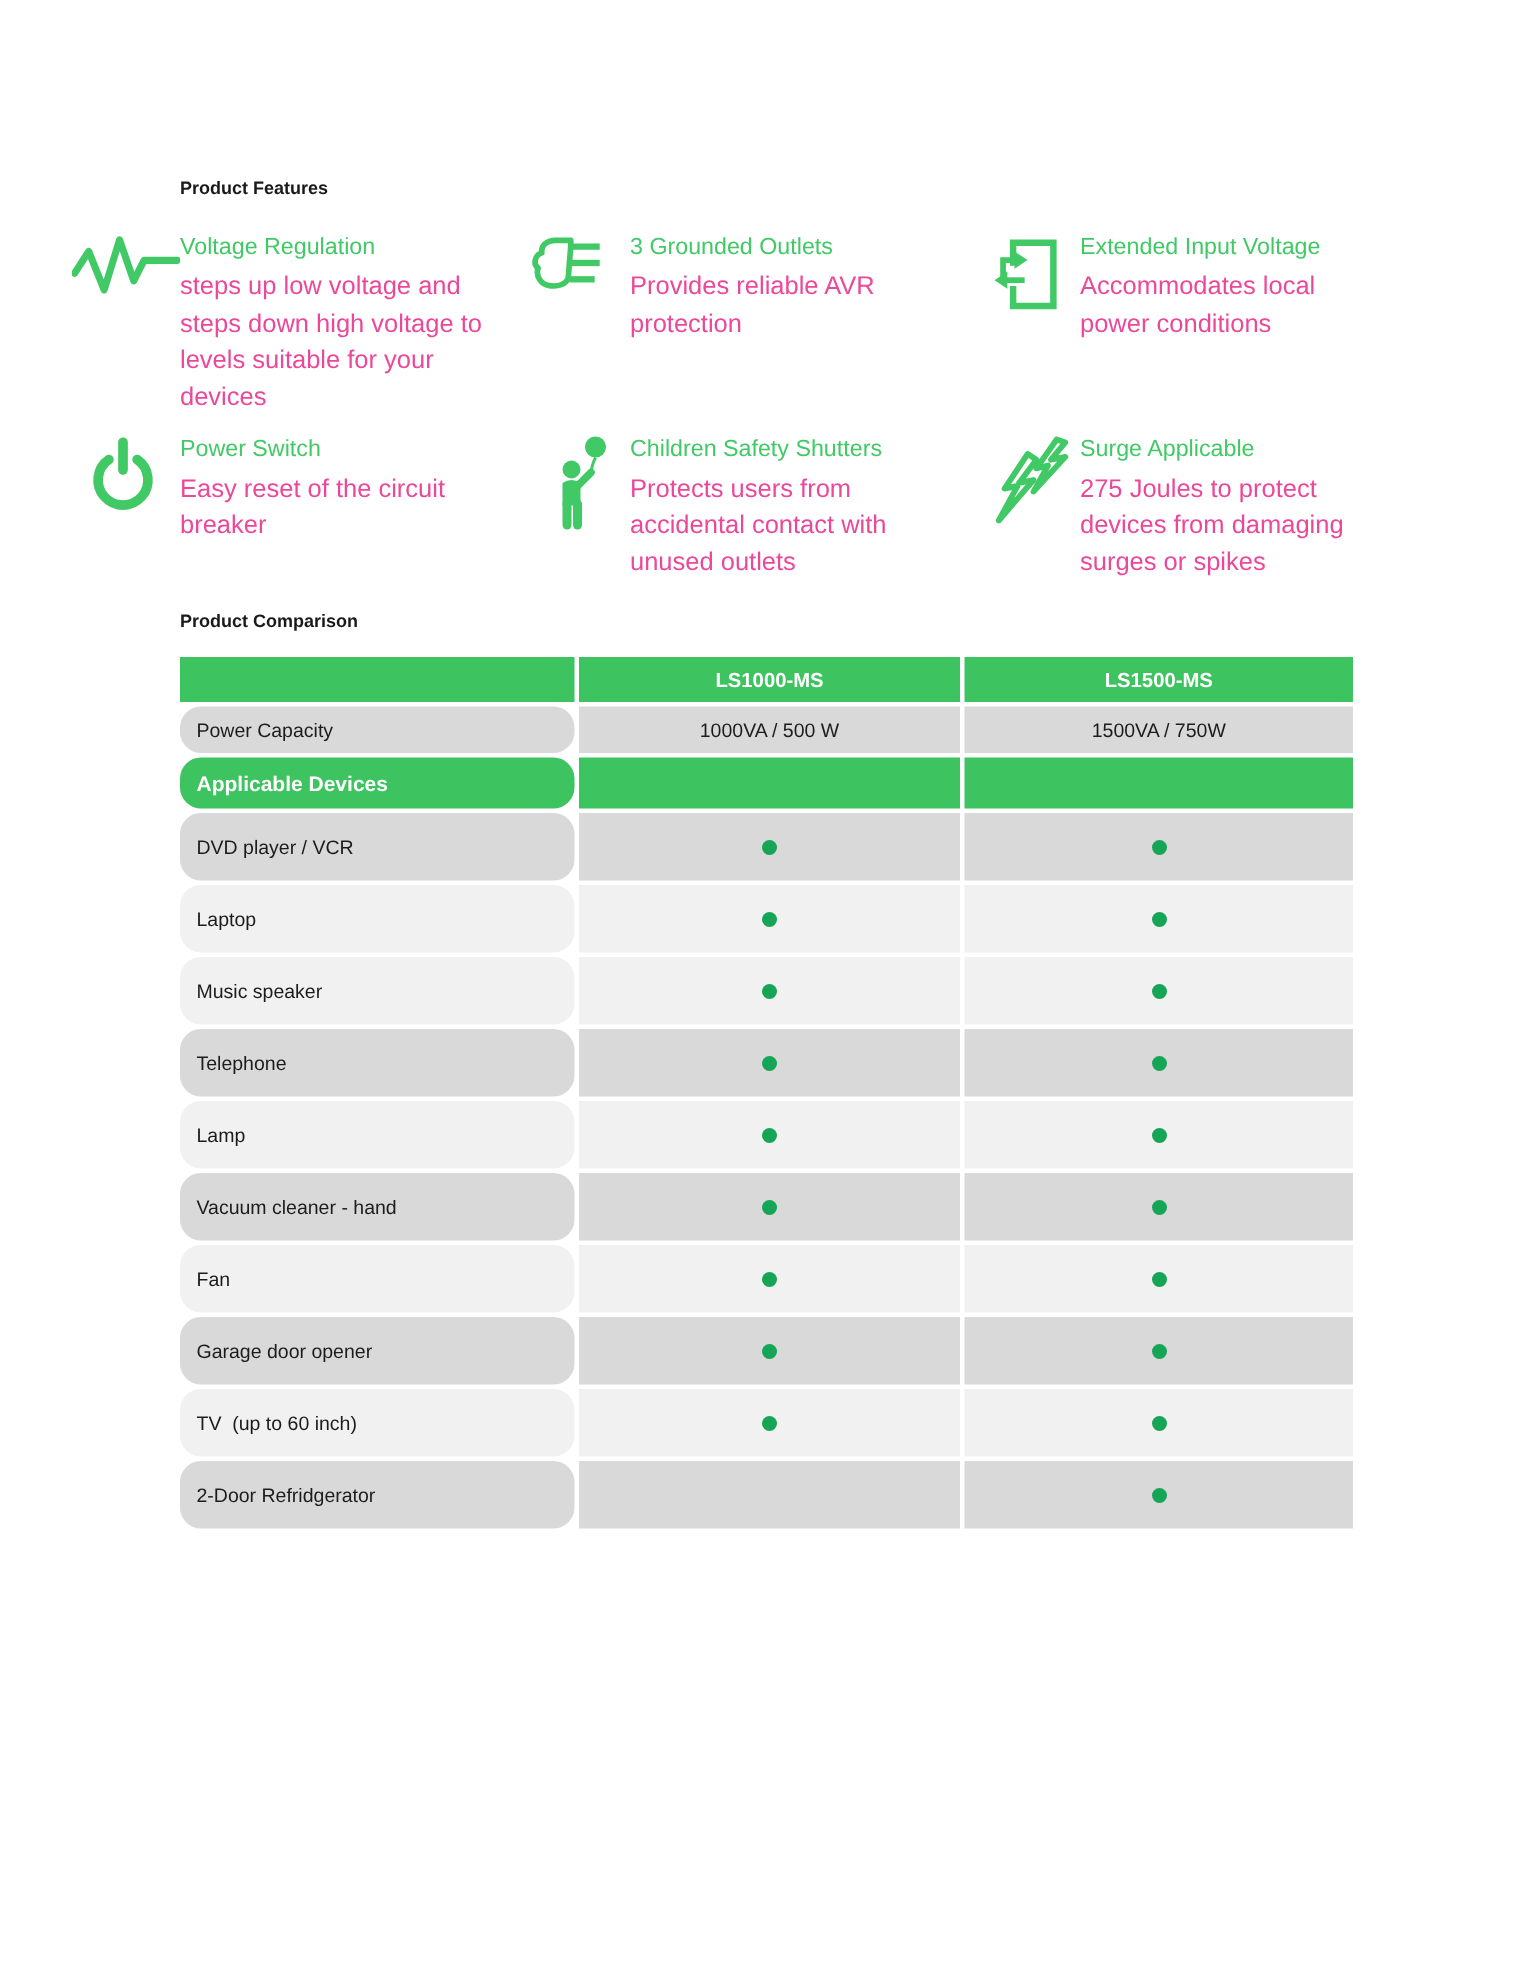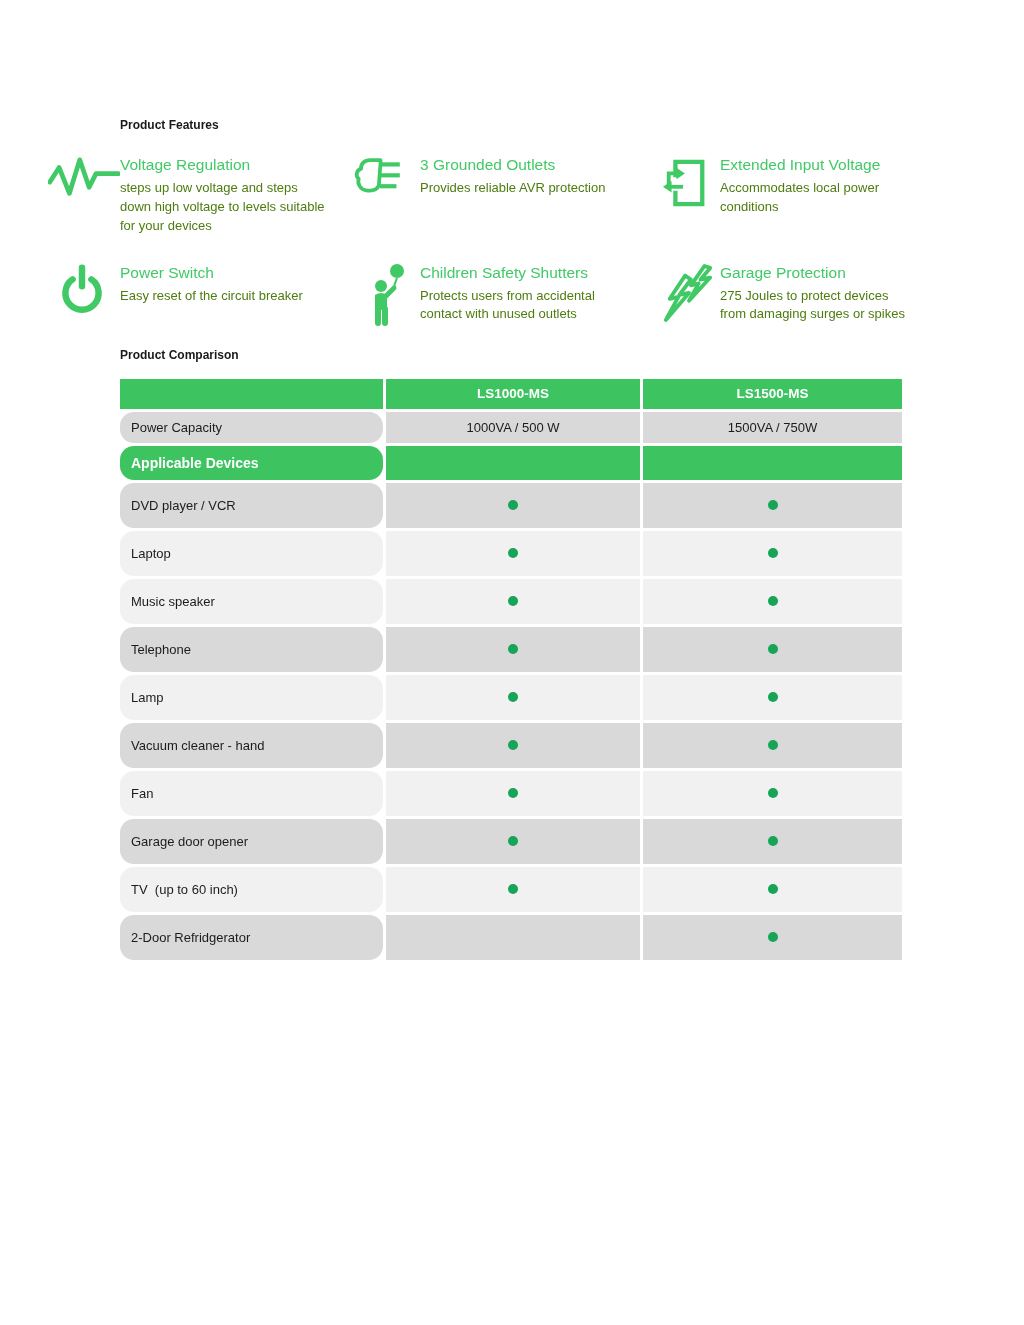--- a/index.html
+++ b/index.html
@@ -5,29 +5,29 @@
   * { margin:0; padding:0; box-sizing:border-box; }
   html,body { background:#ffffff; }
   body { font-family:"Liberation Sans", sans-serif; color:#202020; }
   .page { position:relative; width:1024px; height:1325px; background:#ffffff; overflow:hidden; }
 
   .section-title { position:relative; margin-left:120px; font-size:12px; font-weight:bold; color:#1a1a1a; }
   #features-title { padding-top:118px; }
   #comparison-title { margin-top:20px; }
 
   
-  .features { margin:22px 0 0 48px; display:grid; grid-template-columns:304px 310px 330px; row-gap:26px; }
+  .features { margin:22px 0 0 48px; display:grid; grid-template-columns:304px 310px 330px; row-gap:11px; }
   .feature { display:flex; align-items:flex-start; }
   .icon-box { flex:0 0 auto; display:flex; justify-content:flex-start; }
   .col1 .icon-box { width:72px; }
   .col2 .icon-box { width:68px; }
   .col3 .icon-box { width:58px; }
   .f-text { padding-top:2px; }
   .f-title { font-size:15.5px; color:#41c966; margin-bottom:5px; }
-  .f-desc  { font-size:13px; line-height:1.45; color:#4d7c0f; }
+  .f-desc  { font-size:17px; line-height:1.45; color:#ec4899; }
   .col1 .f-desc { max-width:207px; }
   .col2 .f-desc { max-width:210px; }
   .col3 .f-desc { max-width:196px; }
   .icon-box svg { display:block; }
 
   
   .ctable { margin:17px 0 0 120px; width:782px; }
   .trow { display:grid; grid-template-columns:263px 254px 259px; column-gap:3px; margin-bottom:3px; }
   .cell { display:flex; align-items:center; }
   .thead-row .cell { background:#3dc360; height:30px; justify-content:center;
@@ -127,21 +127,21 @@
     </div>
 
     <div class="feature col3">
       <span class="icon-box">
         <svg width="54" height="62" viewBox="0 0 56 64">
           <path d="M24,14 L8,38 L17,36 L4,60 L28,32 L18,34 L30,18 Z" fill="none" stroke="#41c966" stroke-width="4" stroke-linejoin="round"></path>
           <path d="M44,4 L30,24 L38,22 L28,40 L50,16 L40,18 L50,6 Z" fill="none" stroke="#41c966" stroke-width="4" stroke-linejoin="round"></path>
         </svg>
       </span>
       <div class="f-text">
-        <div class="f-title">Garage Protection</div>
+        <div class="f-title">Surge Applicable</div>
         <div class="f-desc">275 Joules to protect devices from damaging surges or spikes</div>
       </div>
     </div>
 
   </div>
 
   <h1 class="section-title" id="comparison-title">Product Comparison</h1>
 
   <div class="ctable">
 

